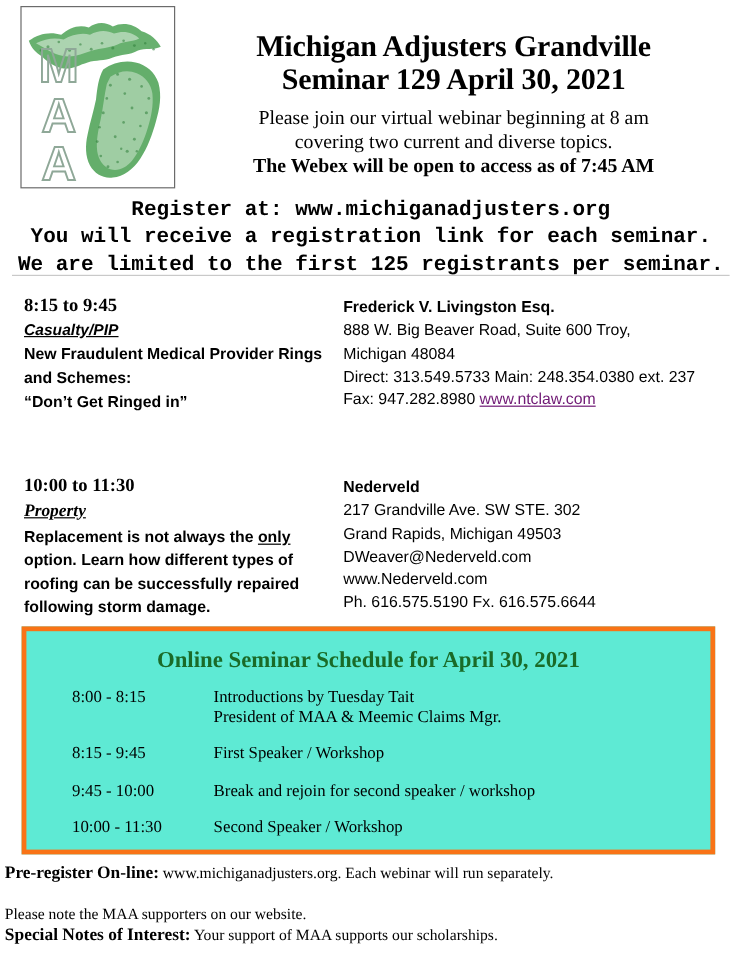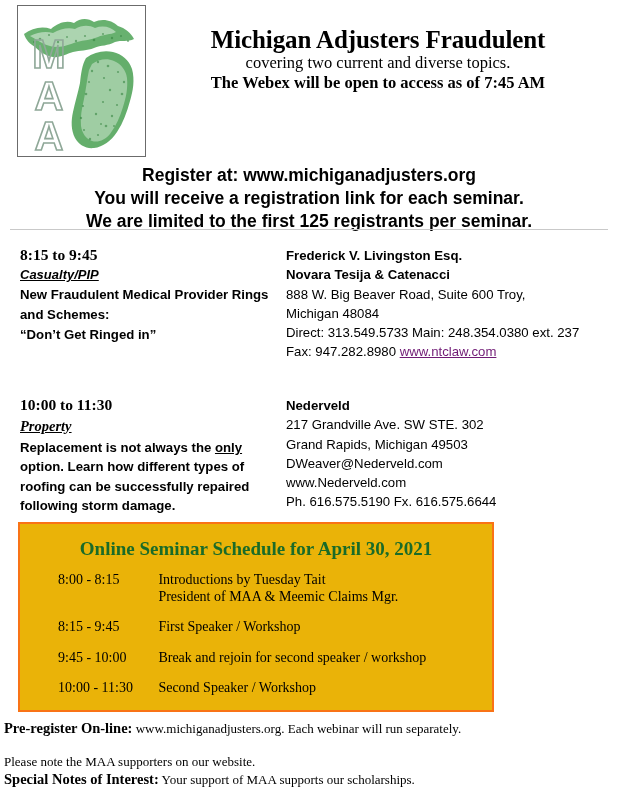--- a/index.html
+++ b/index.html
@@ -59,21 +59,21 @@
   }
 
   .register-block {
     position: absolute;
     left: 9px;
     top: 164px;
     width: 600px;
     text-align: center;
   }
   .register-line {
-    font-family: Liberation Sans, sans-serif;
+    font-family: Liberation Mono, monospace;
     font-weight: bold;
     font-size: 17.5px;
     line-height: 1.3;
   }
 
   .divider {
     position: absolute;
     left: 10px;
     top: 229px;
     width: 598px;
@@ -149,25 +149,25 @@
   .weblink {
     color: #701a75;
     text-decoration: underline;
   }
 
   
   .schedule-box {
     position: absolute;
     left: 18px;
     top: 522px;
-    width: 476px;
+    width: 578px;
     height: 190px;
-    border: 2px solid #f97316;
+    border: 4px solid #f97316;
     box-sizing: border-box;
-    background: #eab308;
+    background: #5eead4;
   }
   .schedule-title {
     text-align: center;
     font-family: "Liberation Serif", serif;
     font-weight: bold;
     font-size: 19px;
     color: #1a6b28;
     margin-top: 14px;
   }
   .schedule-table {
@@ -266,21 +266,23 @@
           <circle cx="96" cy="120" r="1"></circle>
       </g>
 
       <text x="31" y="62" text-anchor="middle" font-family="&quot;Liberation Sans&quot;, sans-serif" font-size="40" font-weight="bold" fill="none" stroke="#8fa898" stroke-width="1.6">M</text>
       <text x="31" y="104" text-anchor="middle" font-family="&quot;Liberation Sans&quot;, sans-serif" font-size="40" font-weight="bold" fill="none" stroke="#8fa898" stroke-width="1.6">A</text>
       <text x="31" y="144" text-anchor="middle" font-family="&quot;Liberation Sans&quot;, sans-serif" font-size="40" font-weight="bold" fill="none" stroke="#8fa898" stroke-width="1.6">A</text>
     </svg>
   </div>
 
   <div class="title-block">
-    <div class="title-line">Michigan Adjusters Fraudulent</div>
+    <div class="title-line">Michigan Adjusters Grandville</div>
+    <div class="title-line">Seminar 129 April 30, 2021</div>
+    <div class="sub-line">Please join our virtual webinar beginning at 8 am</div>
     <div class="sub-line" style="margin-top:0">covering two current and diverse topics.</div>
     <div class="sub-line bold">The Webex will be open to access as of 7:45 AM</div>
   </div>
 
   <div class="register-block">
     <div class="register-line">Register at: www.michiganadjusters.org</div>
     <div class="register-line">You will receive a registration link for each seminar.</div>
     <div class="register-line">We are limited to the first 125 registrants per seminar.</div>
   </div>
 
@@ -292,21 +294,20 @@
     <div class="time-heading">8:15 to 9:45</div>
     <div class="topic-tag sans">Casualty/PIP</div>
     <div class="session-desc">
       <span>New Fraudulent Medical Provider Rings</span><br>
       <span>and Schemes:</span><br>
       <span>“Don’t Get Ringed in”</span>
     </div>
   </div>
   <div class="col-right">
     <div class="contact-name">Frederick V. Livingston Esq.</div>
-    <div class="contact-name">Novara Tesija &amp; Catenacci</div>
     <div class="contact-line">888 W. Big Beaver Road, Suite 600 Troy,</div>
     <div class="contact-line">Michigan 48084</div>
     <div class="contact-line">Direct: 313.549.5733 Main: 248.354.0380 ext. 237</div>
     <div class="contact-line">
       <span>Fax: 947.282.8980</span>
       <span class="weblink">www.ntclaw.com</span>
     </div>
   </div>
 </div>
 

